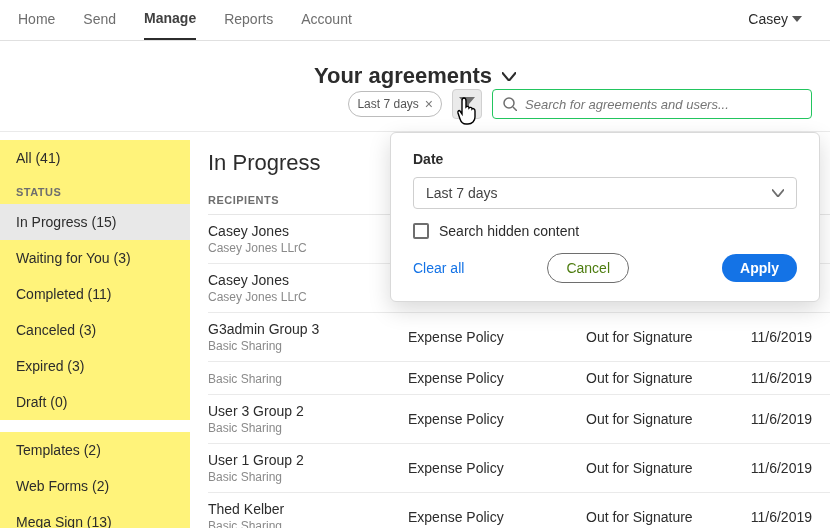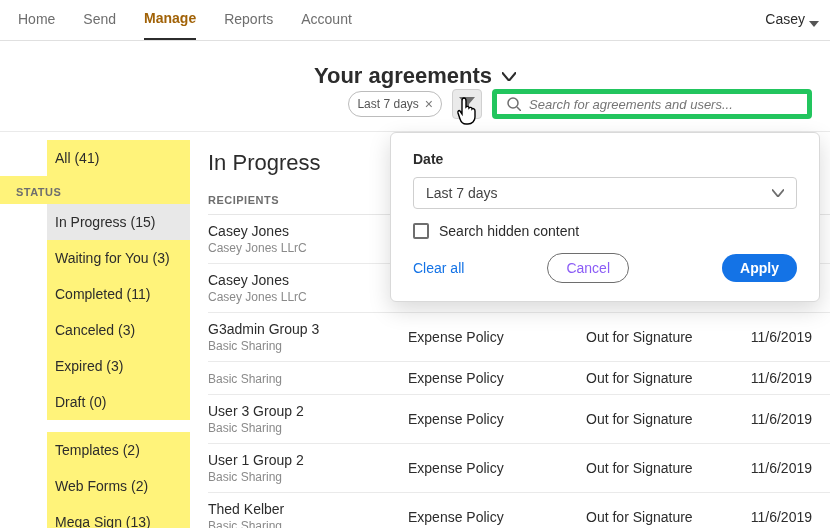--- a/index.html
+++ b/index.html
@@ -1,32 +1,32 @@
 <!DOCTYPE html>
 <html><head>
 <meta charset="utf-8">
 <style>
   * { box-sizing: border-box; margin: 0; padding: 0; }
   body { font-family: -apple-system, "Segoe UI", Arial, sans-serif; font-size: 14px; color:#2c2c2c; background:#fff; width:830px; }
-  .topnav { display:flex; align-items:center; padding:10px 11px 0 18px; border-bottom:1px solid #e0e0e0; position:relative; }
+  .topnav { display:flex; align-items:center; padding:10px 28px 0 18px; border-bottom:1px solid #e0e0e0; position:relative; }
   .topnav .tab { margin-right:28px; padding-bottom:12px; color:#6e6e6e; cursor:pointer; }
-  .topnav .tab.active { color:#a16207; font-weight:700; border-bottom:2px solid #2c2c2c; }
-  .topnav .user { margin-left:auto; color:#2c2c2c; padding-bottom:12px; cursor:pointer; display:flex; align-items:flex-end; gap:4px; }
+  .topnav .tab.active { color:#404040; font-weight:700; border-bottom:2px solid #2c2c2c; }
+  .topnav .user { margin-left:auto; color:#2c2c2c; padding-bottom:12px; cursor:pointer; display:flex; align-items:center; gap:4px; }
   .header-row { display:flex; align-items:center; padding:22px 18px 12px 18px;flex-direction:column; }
   .page-title { font-size:22px; font-weight:600; display:flex; align-items:center; gap:10px; }
   .header-tools { margin-left:auto; display:flex; align-items:center; gap:10px; position:relative; }
   .chip { border:1px solid #bcbcbc; border-radius:14px; padding:4px 8px; font-size:12px; color:#555; display:flex; align-items:center; gap:6px; cursor:pointer; }
   .chip .x { font-size:14px; color:#777; }
   .filter-btn { width:30px; height:30px; display:flex; align-items:center; justify-content:center; background:#eaeaea; border:1px solid #d0d0d0; border-radius:4px; cursor:pointer; }
-  .searchbox { flex:0 0 320px; border:5px solid #22c55e; border-radius:4px; height:30px; display:flex; align-items:center; padding:0 10px; gap:8px; }
+  .searchbox { flex:0 0 320px; border:1px solid #22c55e; border-radius:4px; height:30px; display:flex; align-items:center; padding:0 10px; gap:8px; }
   .searchbox input { border:none; outline:none; flex:1; font-style:italic; color:#888; font-size:13px; }
   .body { display:flex; border-top:1px solid #eaeaea; }
   .sidebar { width:190px; background:#fff; padding-top:8px; }
   .sb-list { list-style:none; }
-  .sb-item { padding:10px 8px; font-size:14px; color:#2c2c2c; cursor:pointer;margin-left:47px; }
+  .sb-item { padding:10px 16px; font-size:14px; color:#2c2c2c; cursor:pointer; }
   .sb-item.hl { background:#fff37a; }
   .sb-item.active { background:#e8e8e8 !important; }
   .sb-head { padding:10px 16px 6px 16px; font-size:11px; letter-spacing:0.5px; color:#6e6e6e; font-weight:700; }
   .sb-head.hl { background:#fff37a; }
   .sb-gap { height:12px; }
   .main { flex:1; padding:18px 0 0 18px; position:relative; }
   .section-title { font-size:22px; padding-bottom:18px; }
   .col-head { font-size:11px; letter-spacing:0.5px; font-weight:700; color:#6e6e6e; border-bottom:1px solid #e6e6e6; padding:0 0 8px 0; }
   .row { display:flex; align-items:center; border-bottom:1px solid #eaeaea; padding:8px 0; }
   .row .c1 { width:200px; }
@@ -36,21 +36,21 @@
   .name { font-size:14px; color:#2c2c2c; }
   .sub  { font-size:12px; color:#8a8a8a; margin-top:2px; }
   .popover { position:absolute; top:0; left:200px; right:10px; background:#fff; border:1px solid #d9d9d9; border-radius:6px; padding:18px 22px; box-shadow:0 8px 22px rgba(0,0,0,0.15); }
   .pop-label { font-weight:700; margin-bottom:10px; font-size:14px; }
   .pop-select { width:100%; border:1px solid #cfcfcf; border-radius:4px; height:32px; display:flex; align-items:center; justify-content:space-between; padding:0 12px; color:#444; cursor:pointer; margin-bottom:14px; }
   .pop-check { display:flex; align-items:center; gap:10px; margin-bottom:14px; cursor:pointer; }
   .checkbox { width:16px; height:16px; border:2px solid #6e6e6e; border-radius:2px; }
   .pop-actions { display:flex; align-items:center; }
   .clearall { color:#1473e6; cursor:pointer; }
   .btn { margin-left:auto; padding:6px 18px; border-radius:16px; cursor:pointer; font-size:14px; }
-  .btn.secondary { border:1.5px solid #6e6e6e; color:#8b5cf6; margin-right:10px; }
+  .btn.secondary { border:1.5px solid #6e6e6e; color:#4d7c0f; margin-right:10px; }
   .btn.primary { background:#1473e6; color:#fff; font-weight:600; }
   .cursor-hand { position:absolute; top:96px; left:455px; pointer-events:none; }
   svg { display:block; }
 </style>
 </head>
 <body>
 
 <div class="topnav">
   <div class="tab">Home</div>
   <div class="tab">Send</div>

